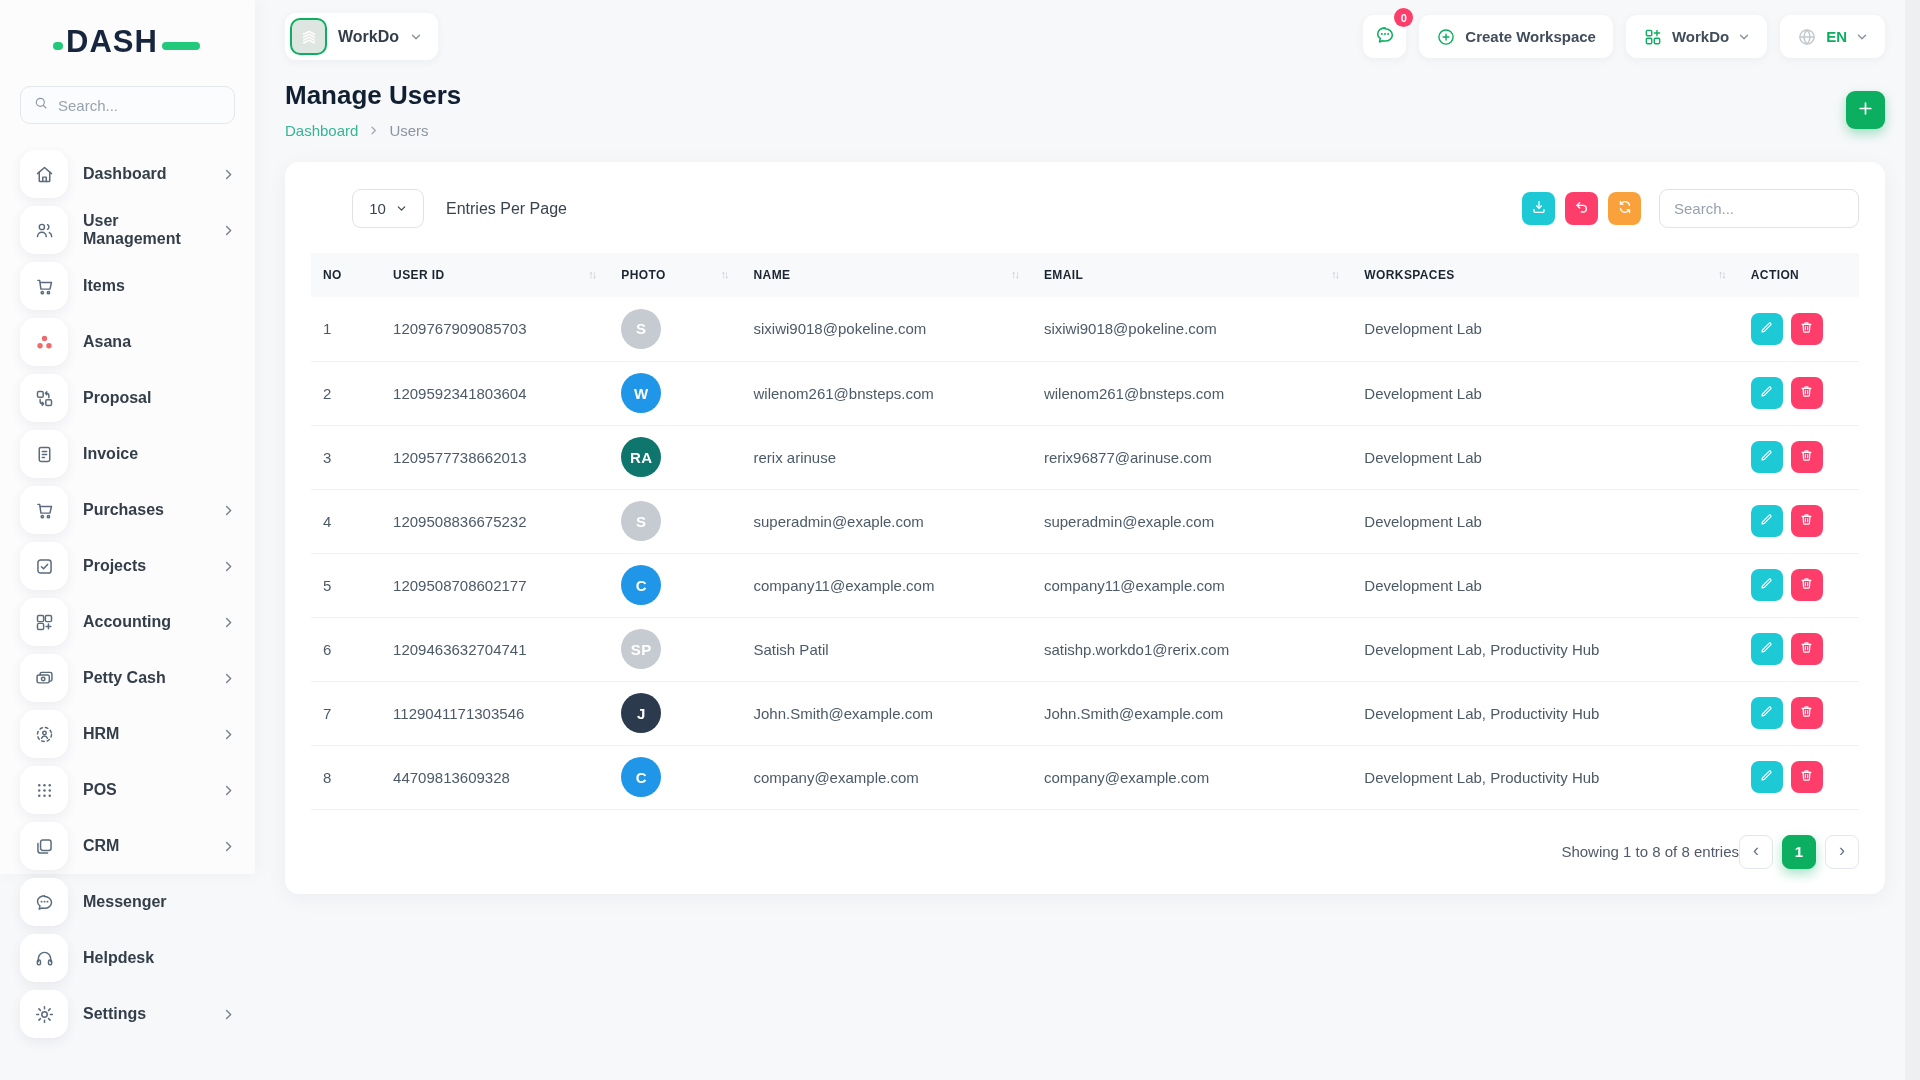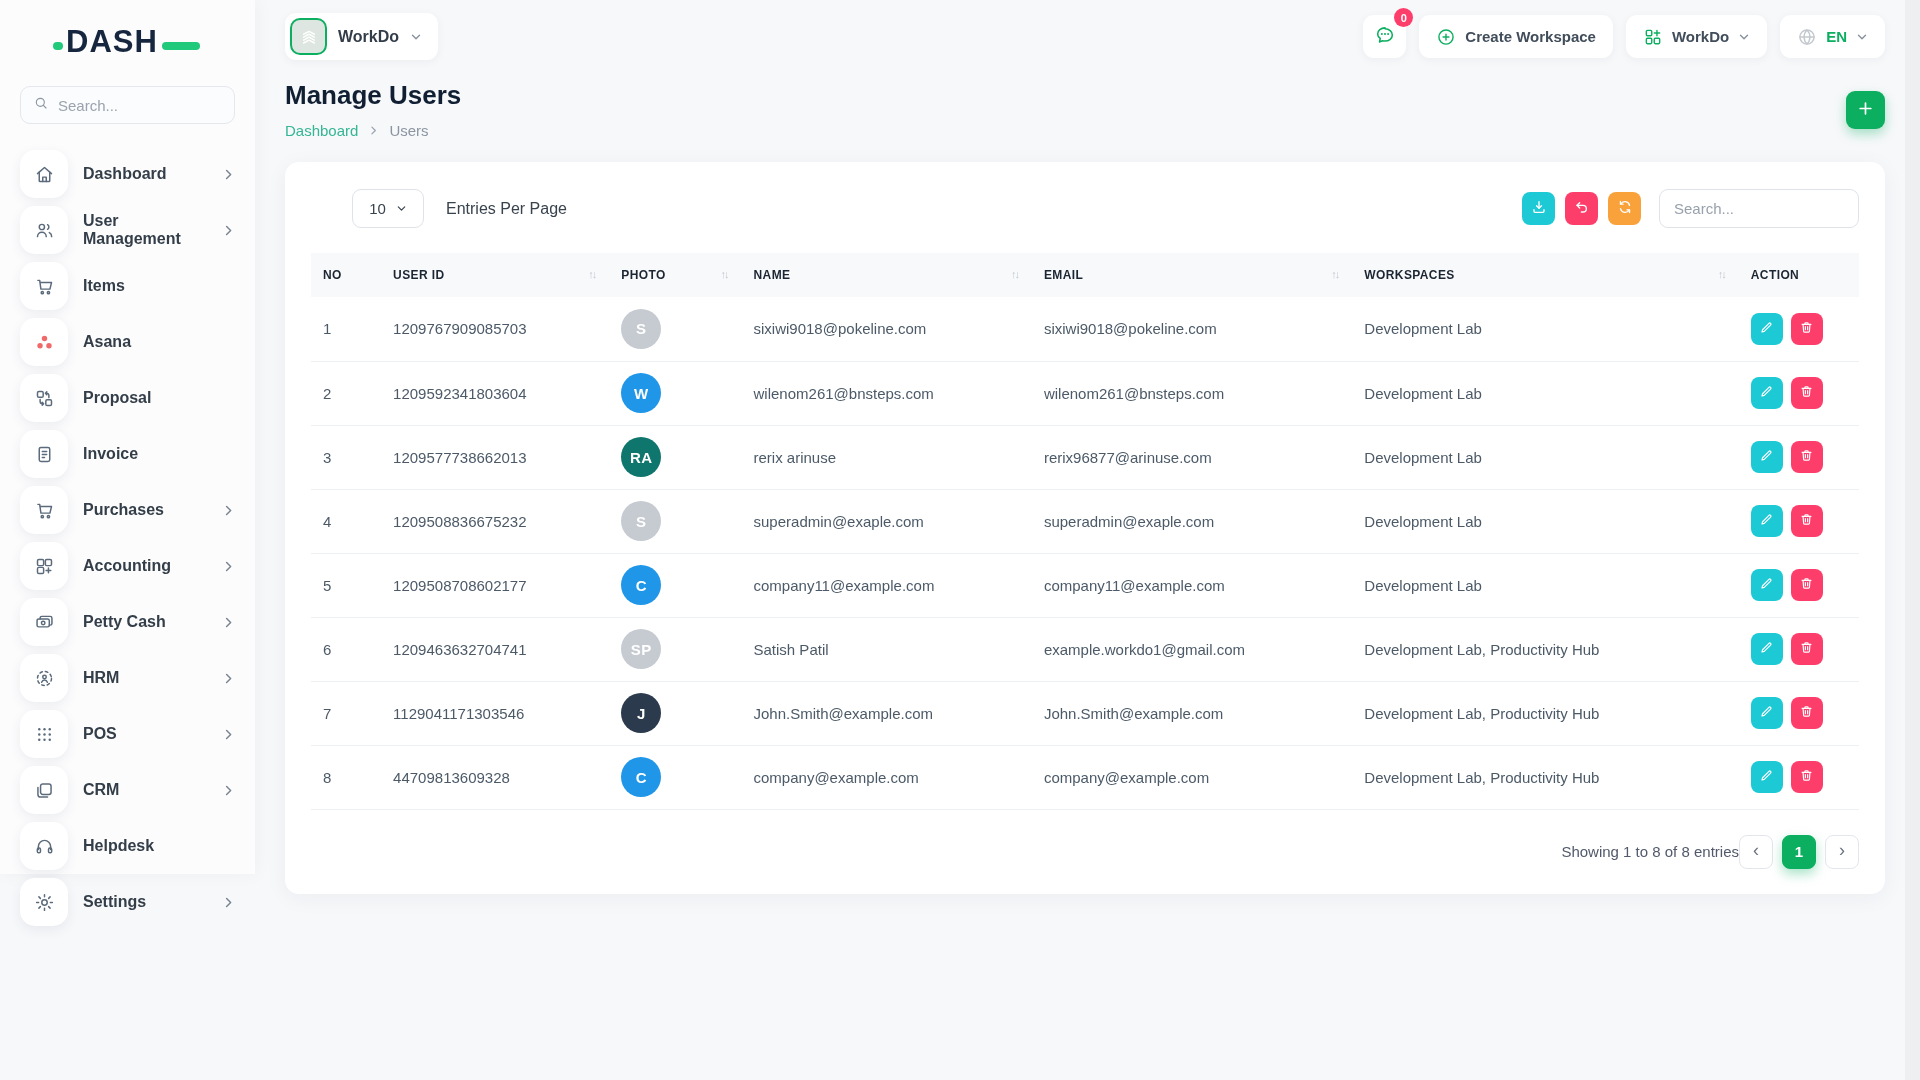--- a/index.html
+++ b/index.html
@@ -217,20 +217,34 @@
             </svg>
           </span>
     <span class="side-label">Purchases</span>
     <span class="side-chev">
             <svg viewBox="0 0 24 24" fill="none" stroke="currentColor" stroke-width="2.6" stroke-linecap="round" stroke-linejoin="round">
               <path d="m8.5 4.5 7.5 7.5-7.5 7.5"></path>
             </svg>
           </span>
   </div>
 
+  <div class="side-item">
+    <span class="tile">
+            <svg viewBox="0 0 24 24" fill="none" stroke="currentColor" stroke-width="1.7" stroke-linecap="round" stroke-linejoin="round">
+              <rect x="4.5" y="4.5" width="15" height="15" rx="3"></rect>
+              <path d="m8.5 12.2 2.4 2.4 4.6-5"></path>
+            </svg>
+          </span>
+    <span class="side-label">Projects</span>
+    <span class="side-chev">
+            <svg viewBox="0 0 24 24" fill="none" stroke="currentColor" stroke-width="2.6" stroke-linecap="round" stroke-linejoin="round">
+              <path d="m8.5 4.5 7.5 7.5-7.5 7.5"></path>
+            </svg>
+          </span>
+  </div>
 
   <div class="side-item">
     <span class="tile">
             <svg viewBox="0 0 24 24" fill="none" stroke="currentColor" stroke-width="1.7" stroke-linecap="round" stroke-linejoin="round">
               <rect x="4" y="4" width="7" height="7" rx="1.5"></rect>
               <rect x="13" y="4" width="7" height="7" rx="1.5"></rect>
               <rect x="4" y="13" width="7" height="7" rx="1.5"></rect>
               <path d="M16.5 13.8v5.4M13.8 16.5h5.4"></path>
             </svg>
           </span>
@@ -306,20 +320,30 @@
             </svg>
           </span>
     <span class="side-label">CRM</span>
     <span class="side-chev">
             <svg viewBox="0 0 24 24" fill="none" stroke="currentColor" stroke-width="2.6" stroke-linecap="round" stroke-linejoin="round">
               <path d="m8.5 4.5 7.5 7.5-7.5 7.5"></path>
             </svg>
           </span>
   </div>
 
+  <div class="side-item">
+    <span class="tile">
+            <svg viewBox="0 0 24 24" fill="none" stroke="currentColor" stroke-width="1.7" stroke-linecap="round" stroke-linejoin="round">
+              <path d="M12 4.2c-4.5 0-8 2.9-8 6.6 0 2 1.1 3.8 2.8 5L6 19.6l3.2-1.3c.9.2 1.8.3 2.8.3 4.5 0 8-2.9 8-6.6s-3.5-6.8-8-6.8z"></path>
+              <path d="M8.6 11h.01M12 11h.01M15.4 11h.01" stroke-width="2.2"></path>
+            </svg>
+          </span>
+    <span class="side-label">Messenger</span>
+    <span class="side-chev" style="visibility: hidden;"></span>
+  </div>
 
   <div class="side-item">
     <span class="tile">
             <svg viewBox="0 0 24 24" fill="none" stroke="currentColor" stroke-width="1.7" stroke-linecap="round" stroke-linejoin="round">
               <path d="M5 15.5V12a7 7 0 0 1 14 0v3.5"></path>
               <rect x="3.8" y="13.8" width="3.6" height="5.4" rx="1.6"></rect>
               <rect x="16.6" y="13.8" width="3.6" height="5.4" rx="1.6"></rect>
             </svg>
           </span>
     <span class="side-label">Helpdesk</span>
@@ -639,21 +663,21 @@
                 </button></td>
   </tr>
 
   <tr>
     <td>6</td>
     <td>1209463632704741</td>
     <td>
                 <span class="avatar" style="background: rgb(198, 203, 209);">SP</span>
               </td>
     <td>Satish Patil</td>
-    <td>example.workdo1@gmail.com</td>
+    <td>satishp.workdo1@rerix.com</td>
     <td>Development Lab, Productivity Hub</td>
     <td><button class="act" style="background: rgb(28, 201, 212);">
                   <span><svg viewBox="0 0 24 24" fill="none" stroke="#fff" stroke-width="1.9" stroke-linecap="round" stroke-linejoin="round">
                       <path d="m4.8 19.2.9-3.6L15.9 5.4a1.9 1.9 0 0 1 2.7 2.7L8.4 18.3l-3.6.9z"></path>
                     </svg></span>
                 </button><button class="act" style="background: rgb(253, 62, 107);">
                   <span><svg viewBox="0 0 24 24" fill="none" stroke="#fff" stroke-width="1.9" stroke-linecap="round" stroke-linejoin="round">
                       <path d="M5 7h14"></path>
                       <path d="M9.5 7V5.6a1.1 1.1 0 0 1 1.1-1.1h2.8a1.1 1.1 0 0 1 1.1 1.1V7"></path>
                       <path d="m6.5 7 .9 11.5a1 1 0 0 0 1 .9h7.2a1 1 0 0 0 1-.9L17.5 7"></path>

